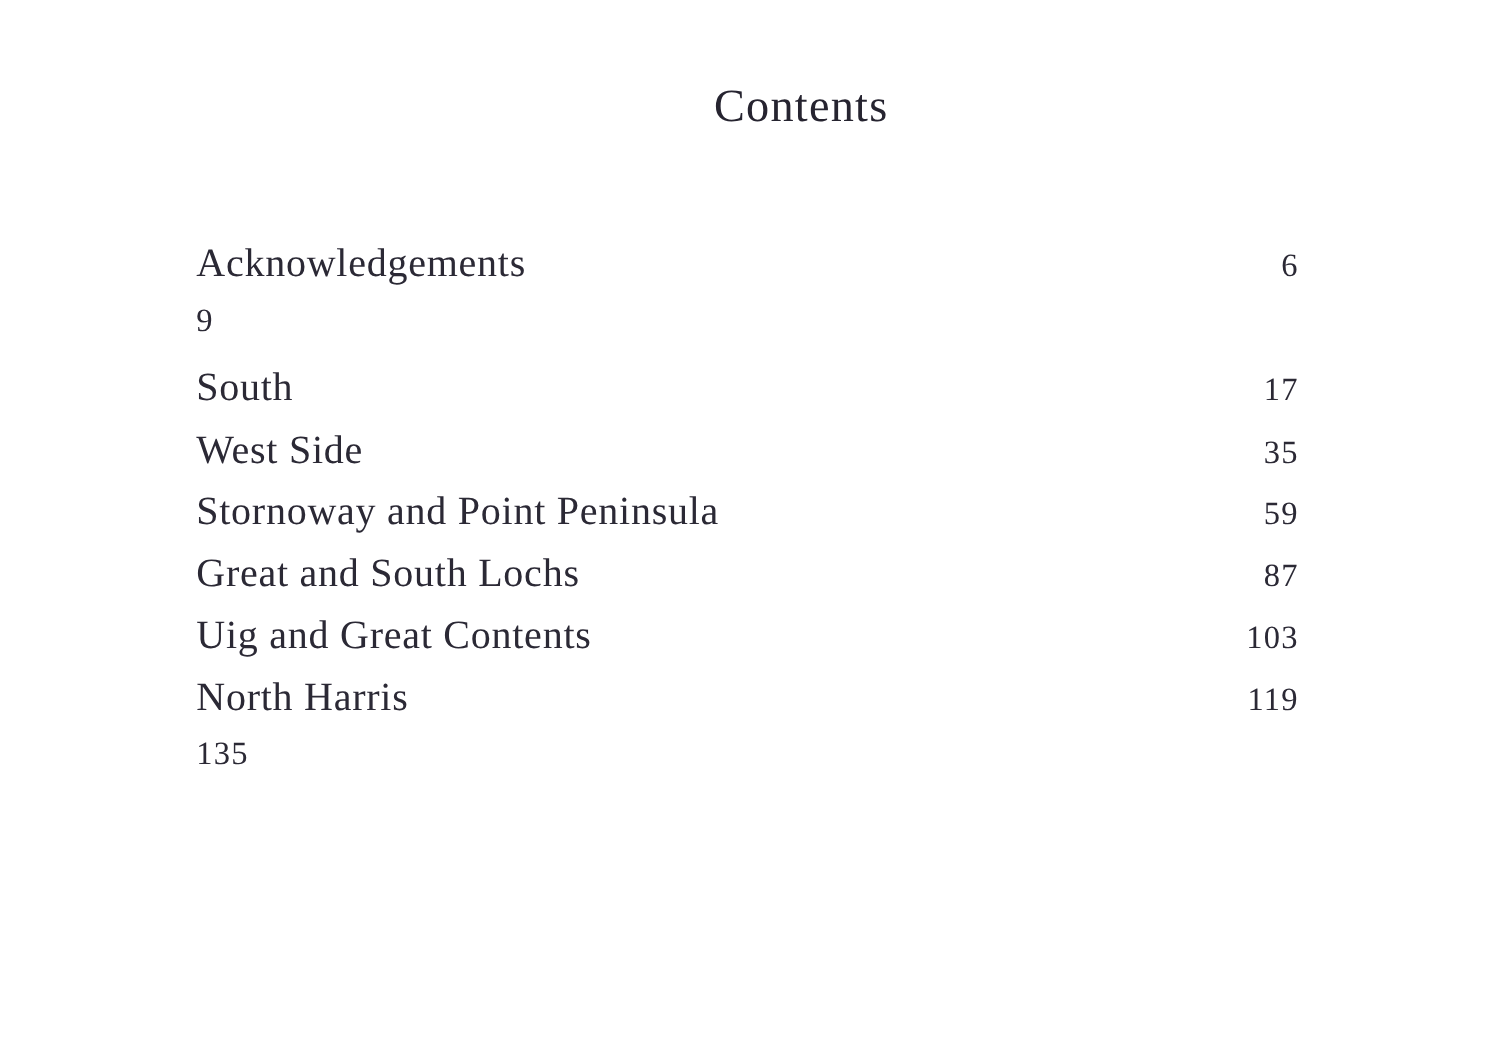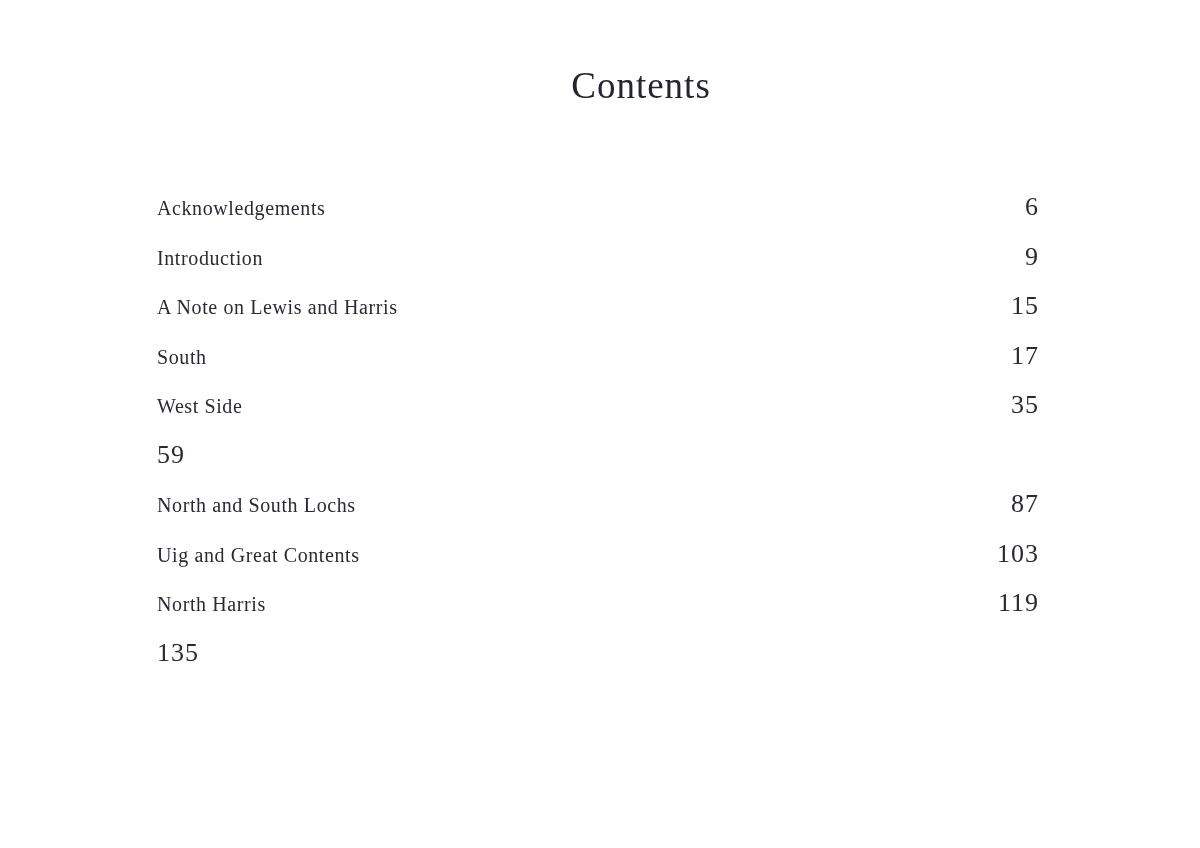--- a/index.html
+++ b/index.html
@@ -35,21 +35,21 @@
     left: 157px;
     right: 161px;
   }
   .toc-row {
     display: flex;
     justify-content: space-between;
     align-items: baseline;
     height: 49.5px;
   }
   .toc-label {
-    font-size: 20px;
+    font-size: 32px;
     letter-spacing: 0.6px;
     color: #2b2935;
     white-space: nowrap;
   }
   .toc-page {
     font-size: 26px;
     letter-spacing: 1px;
     color: #2b2935;
     font-variant-numeric: oldstyle-nums;
     font-feature-settings: "onum" 1;
@@ -60,40 +60,36 @@
 <body>
 
 <div class="page">
   <h1 class="title">Contents</h1>
   <div class="toc">
       <div class="toc-row">
         <span class="toc-label">Acknowledgements</span>
         <span class="toc-page">6</span>
       </div>
       <div class="toc-row">
-        <span class="toc-label">Introduction</span>
         <span class="toc-page">9</span>
-      </div>
-      <div class="toc-row">
-        <span class="toc-label">A Note on Lewis and Harris</span>
-        <span class="toc-page">15</span>
       </div>
       <div class="toc-row">
         <span class="toc-label">South</span>
         <span class="toc-page">17</span>
       </div>
       <div class="toc-row">
         <span class="toc-label">West Side</span>
         <span class="toc-page">35</span>
       </div>
       <div class="toc-row">
+        <span class="toc-label">Stornoway and Point Peninsula</span>
         <span class="toc-page">59</span>
       </div>
       <div class="toc-row">
-        <span class="toc-label">North and South Lochs</span>
+        <span class="toc-label">Great and South Lochs</span>
         <span class="toc-page">87</span>
       </div>
       <div class="toc-row">
         <span class="toc-label">Uig and Great Contents</span>
         <span class="toc-page">103</span>
       </div>
       <div class="toc-row">
         <span class="toc-label">North Harris</span>
         <span class="toc-page">119</span>
       </div>

